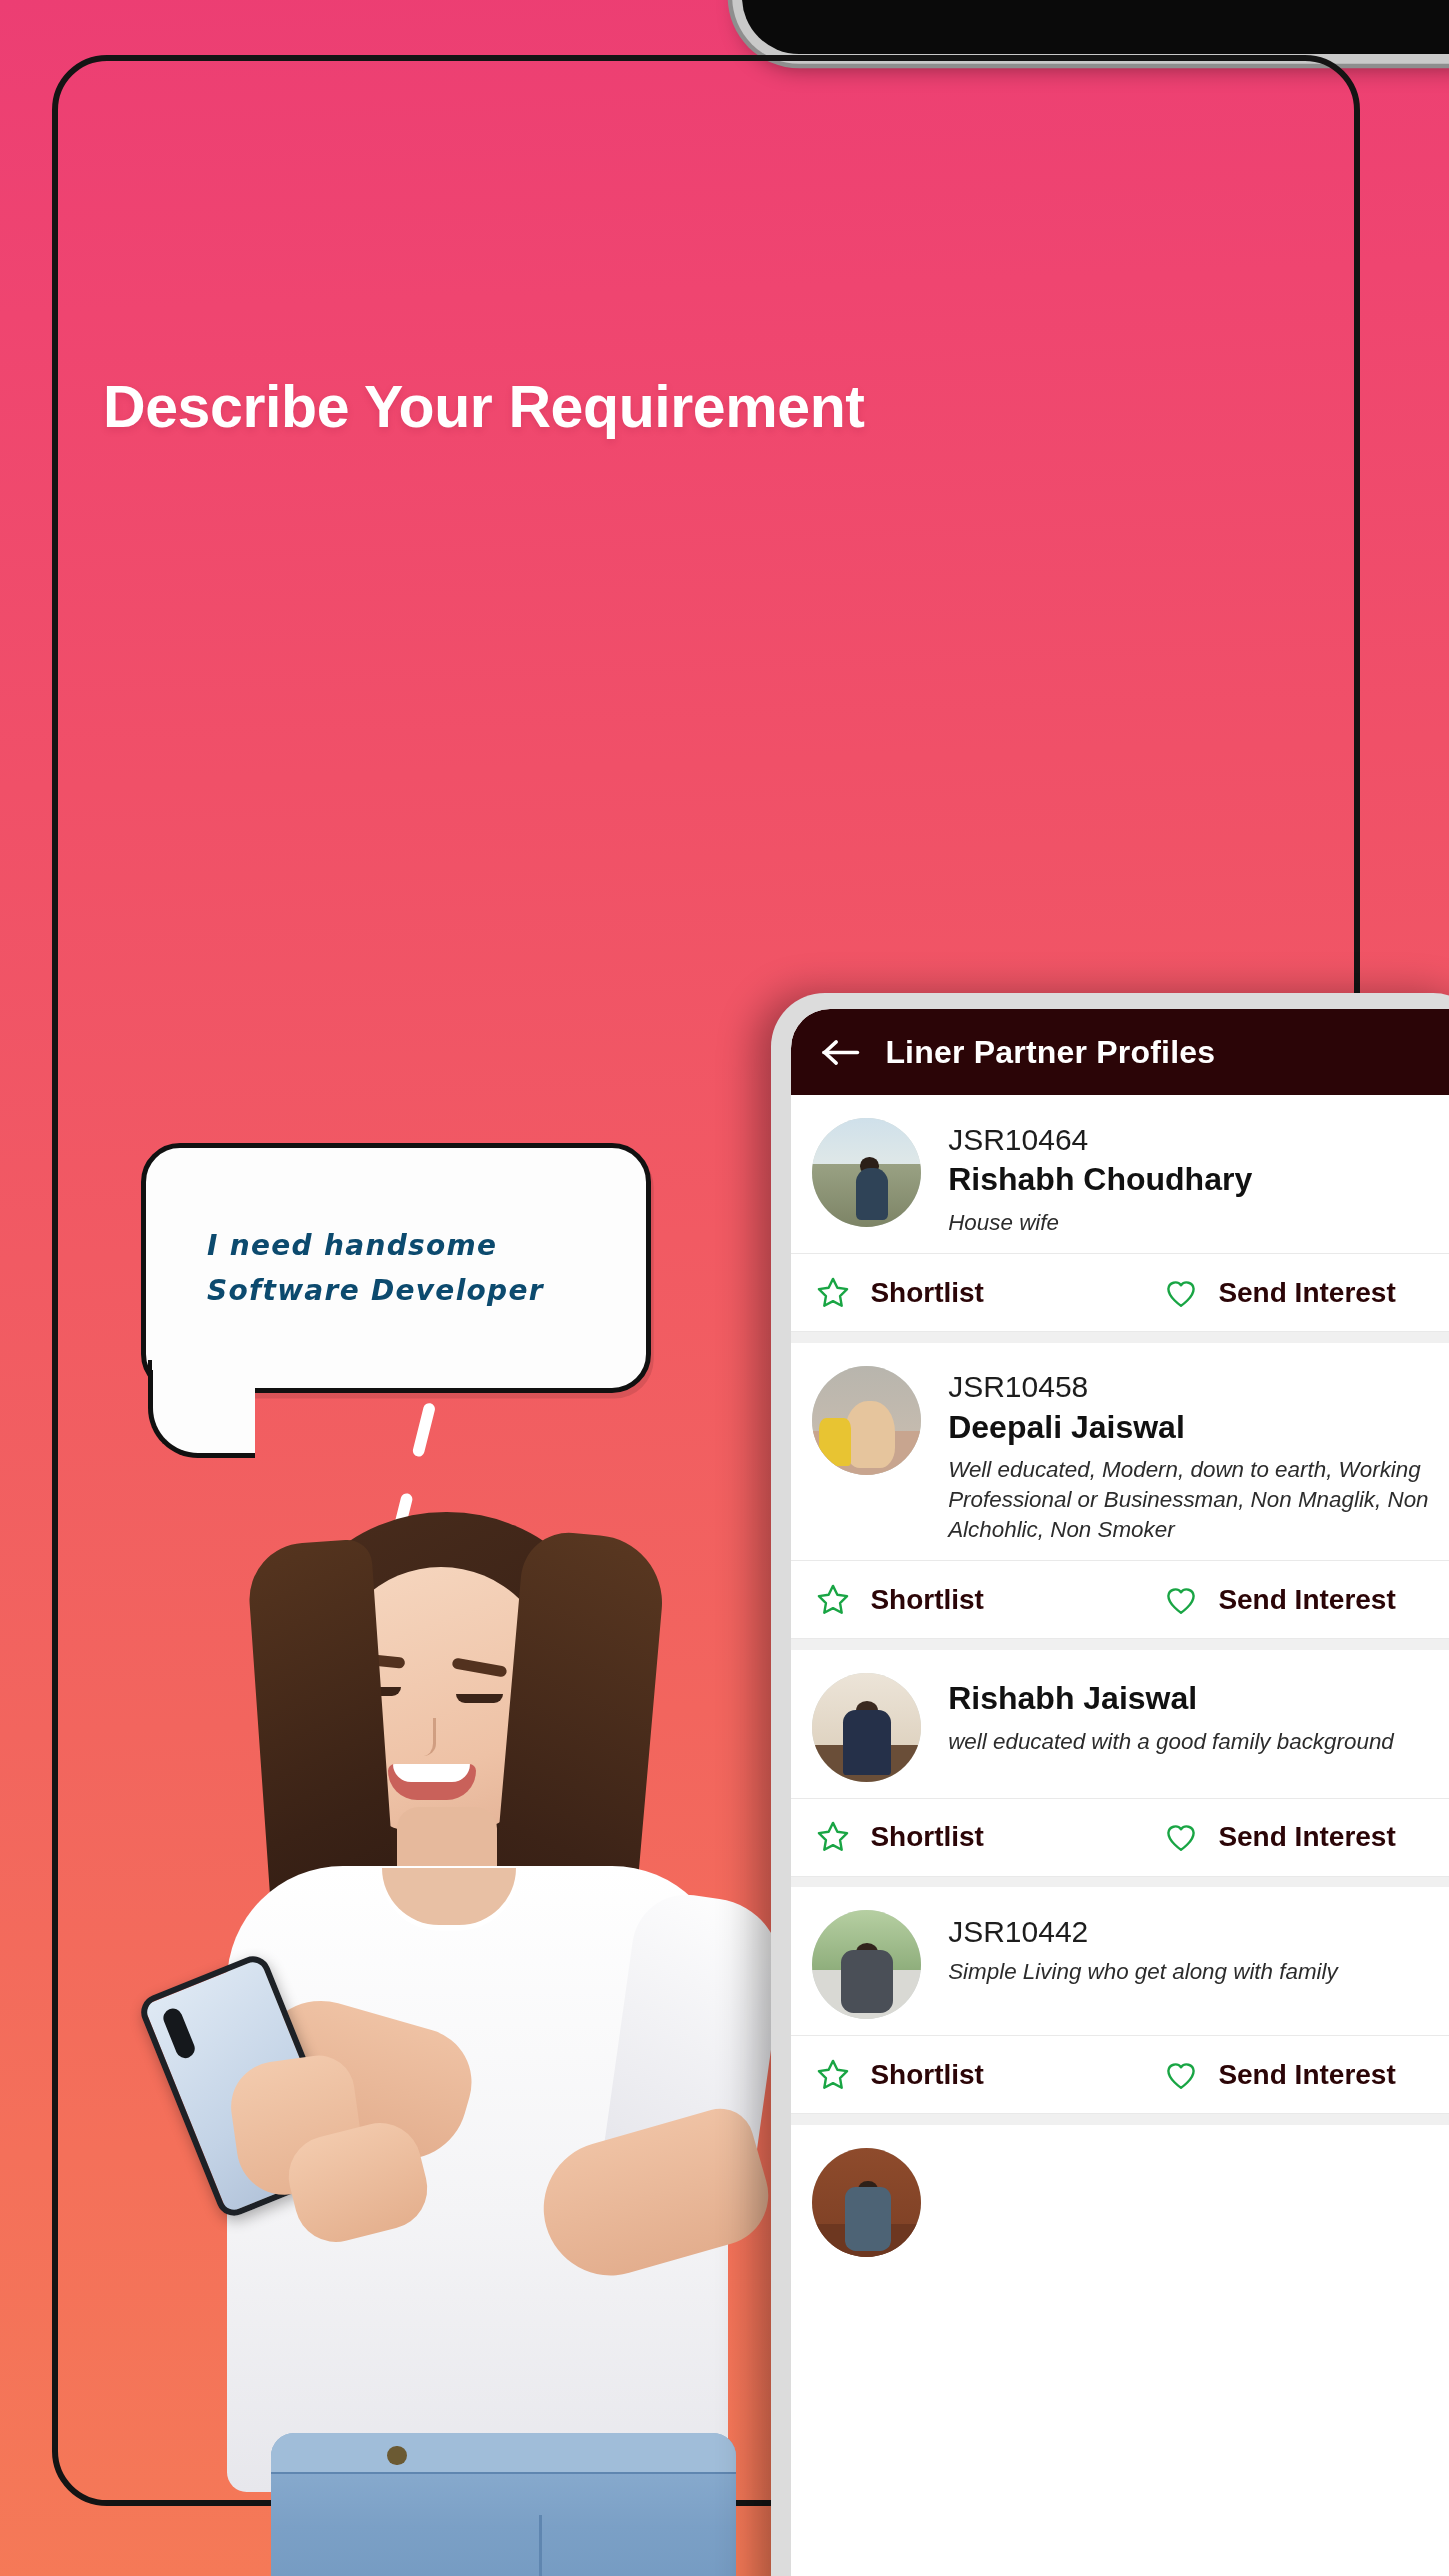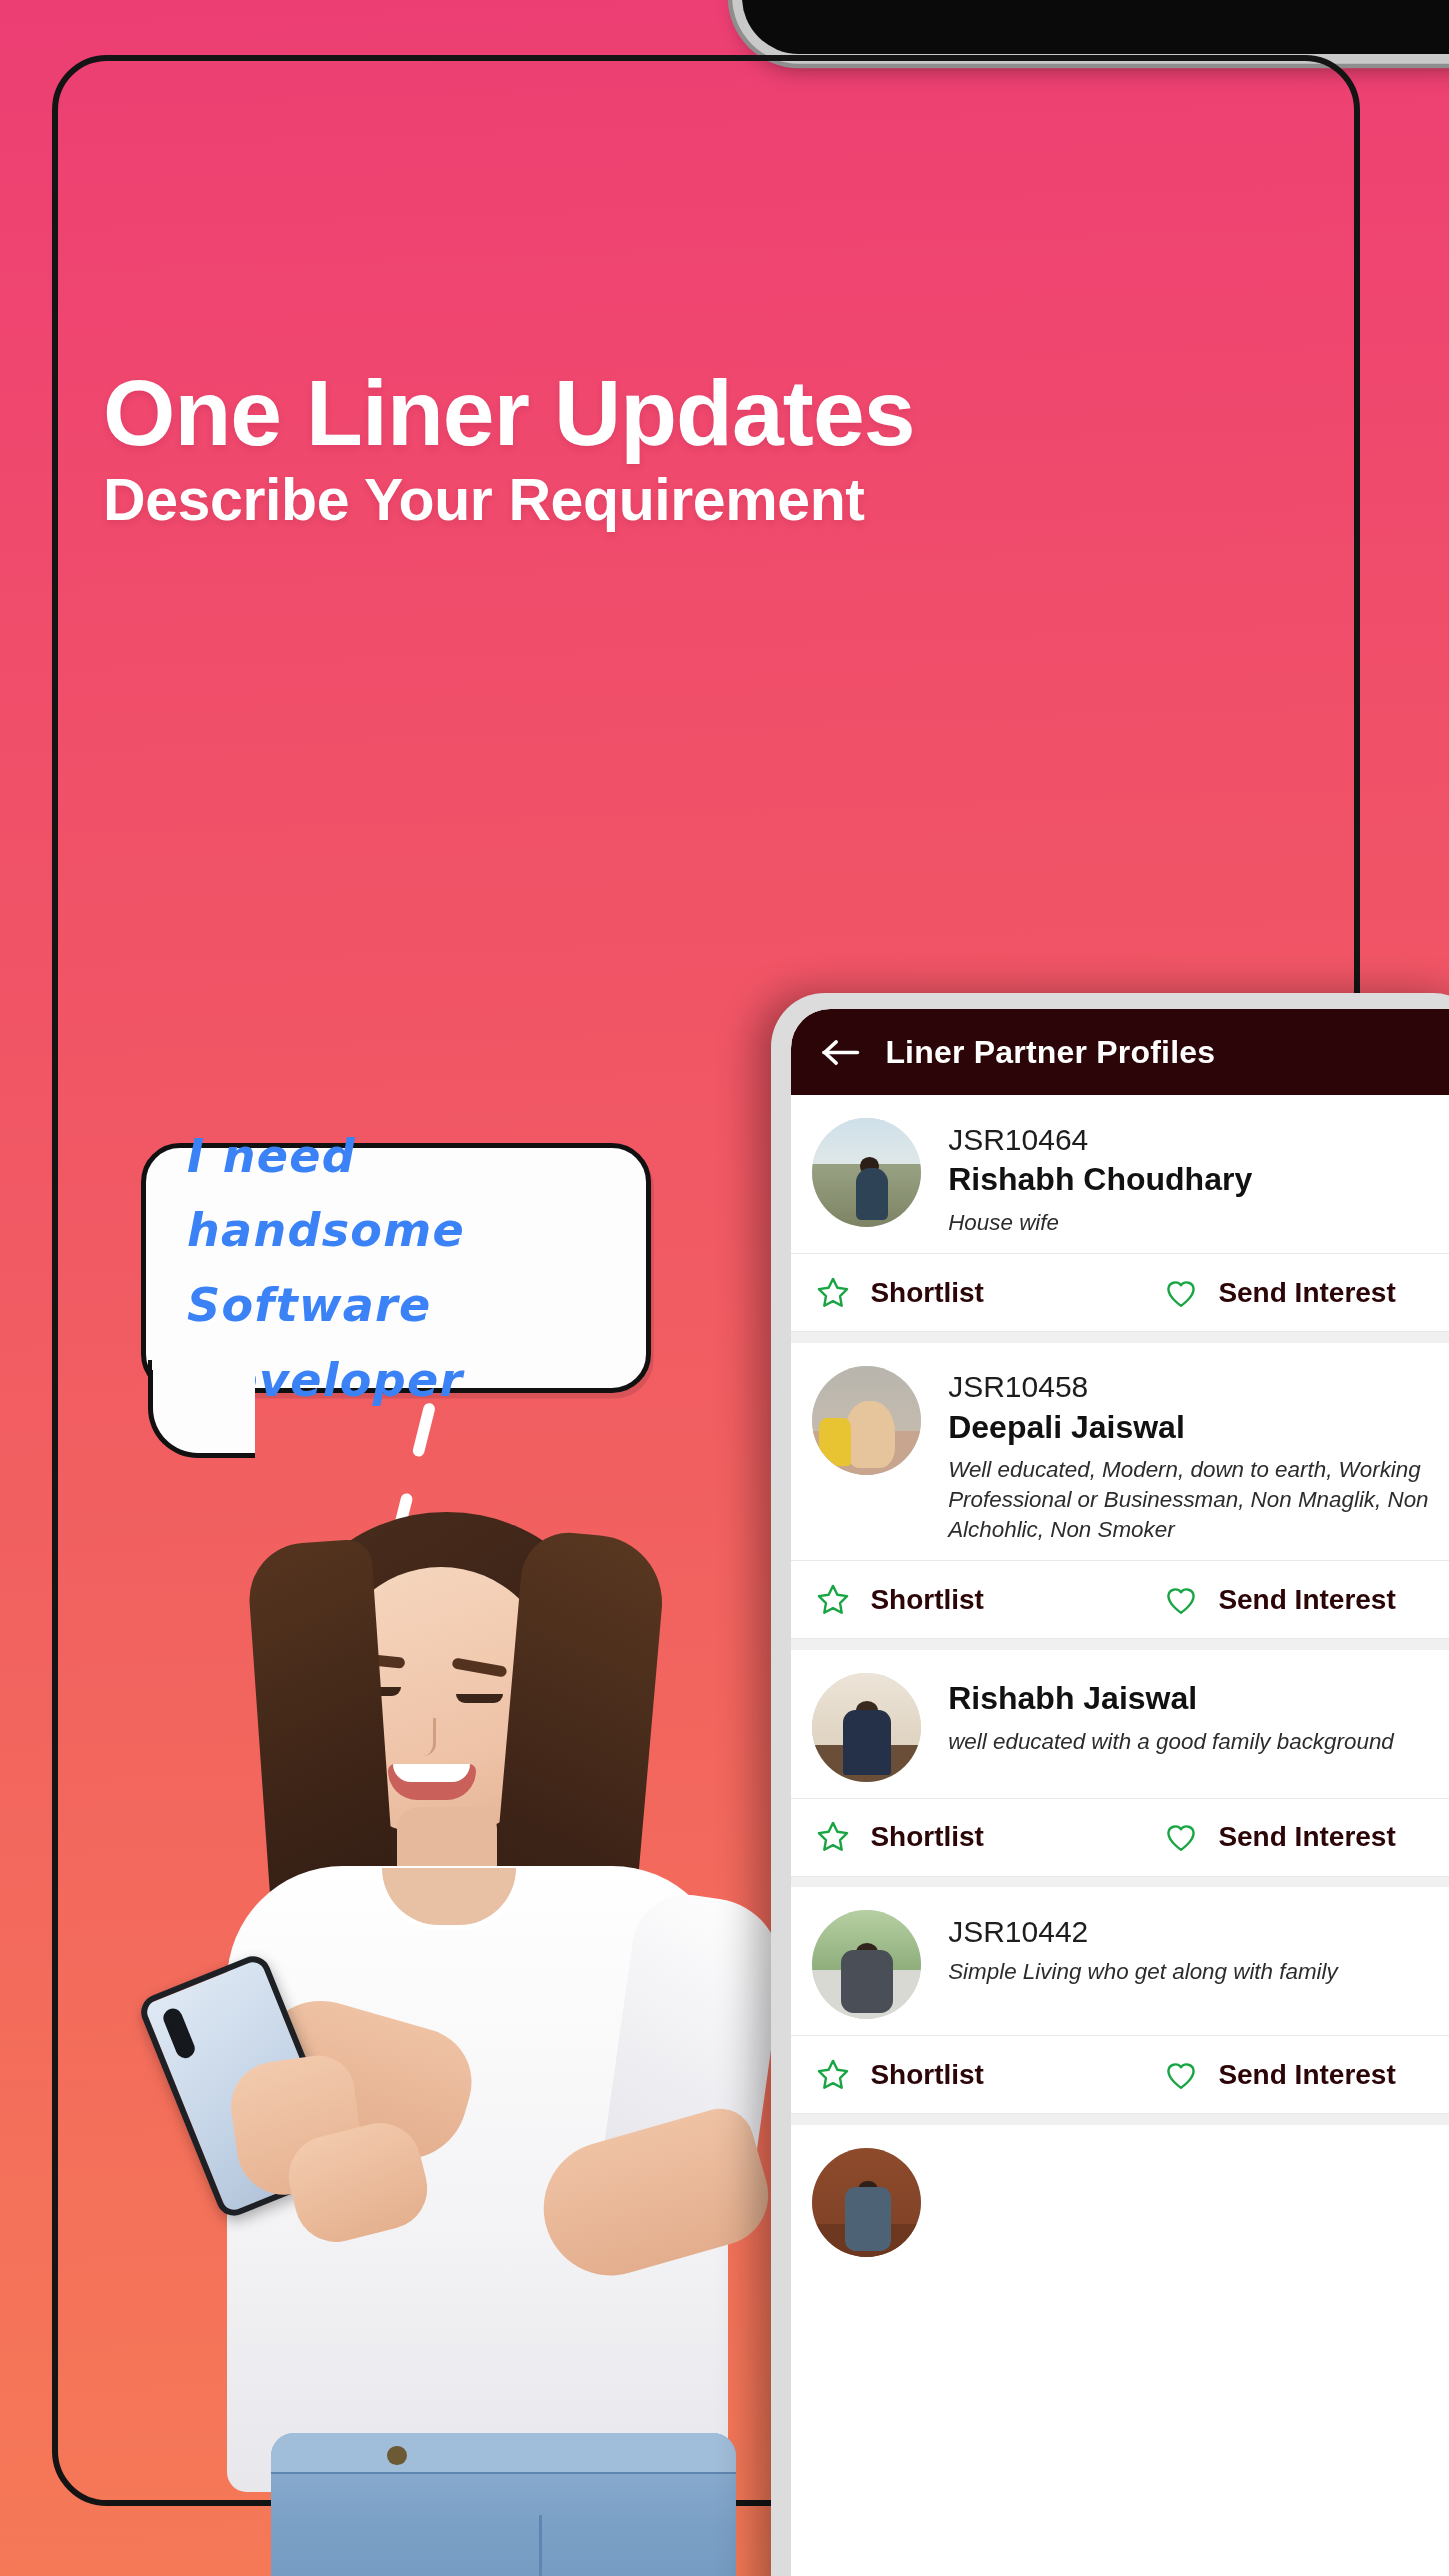--- a/index.html
+++ b/index.html
@@ -54,21 +54,21 @@
     position:absolute;left:141px;top:1143px;width:510px;height:250px;
     background:#fdfdfd;border:5.4px solid #111;border-radius:39px;
     box-sizing:border-box;
     display:flex;flex-direction:column;justify-content:center;
     padding:0 41px;
     box-shadow:2.7px 5.4px 0 rgba(0,0,0,.10);
   }
   #bubble .bline{
     font-family:"DejaVu Sans", sans-serif;
     font-style:italic;font-weight:700;
-    font-size:46px;line-height:1.62;color:#3b82f6;letter-spacing:1.3px;
+    font-size:28px;line-height:1.62;color:#0c4a6e;letter-spacing:1.3px;margin-left:20px;
   }
   #bubble-tail{
     position:absolute;left:148px;top:1360px;width:107px;height:98px;
     background:#fdfdfd;
     border-left:5.4px solid #111;border-bottom:5.4px solid #111;
     border-radius:0 0 0 50px;
     box-sizing:border-box;
   }
   #bubble-tail-mask{
     position:absolute;left:152px;top:1352px;width:107px;height:18px;background:#fdfdfd;
@@ -236,21 +236,20 @@
 
 <div id="poster">
 
   <div id="top-phone">
     
   </div>
 
   <div id="big-phone"></div>
 
   <div id="headline">
-    <div class="l1">One Liner Updates</div>
     <div class="l2">Describe Your Requirement</div>
   </div>
 
   <div id="bubble">
     <div class="bline">I need handsome</div>
     <div class="bline">Software Developer</div>
   </div>
   <div id="bubble-tail"></div>
   <div id="bubble-tail-mask"></div>
 

